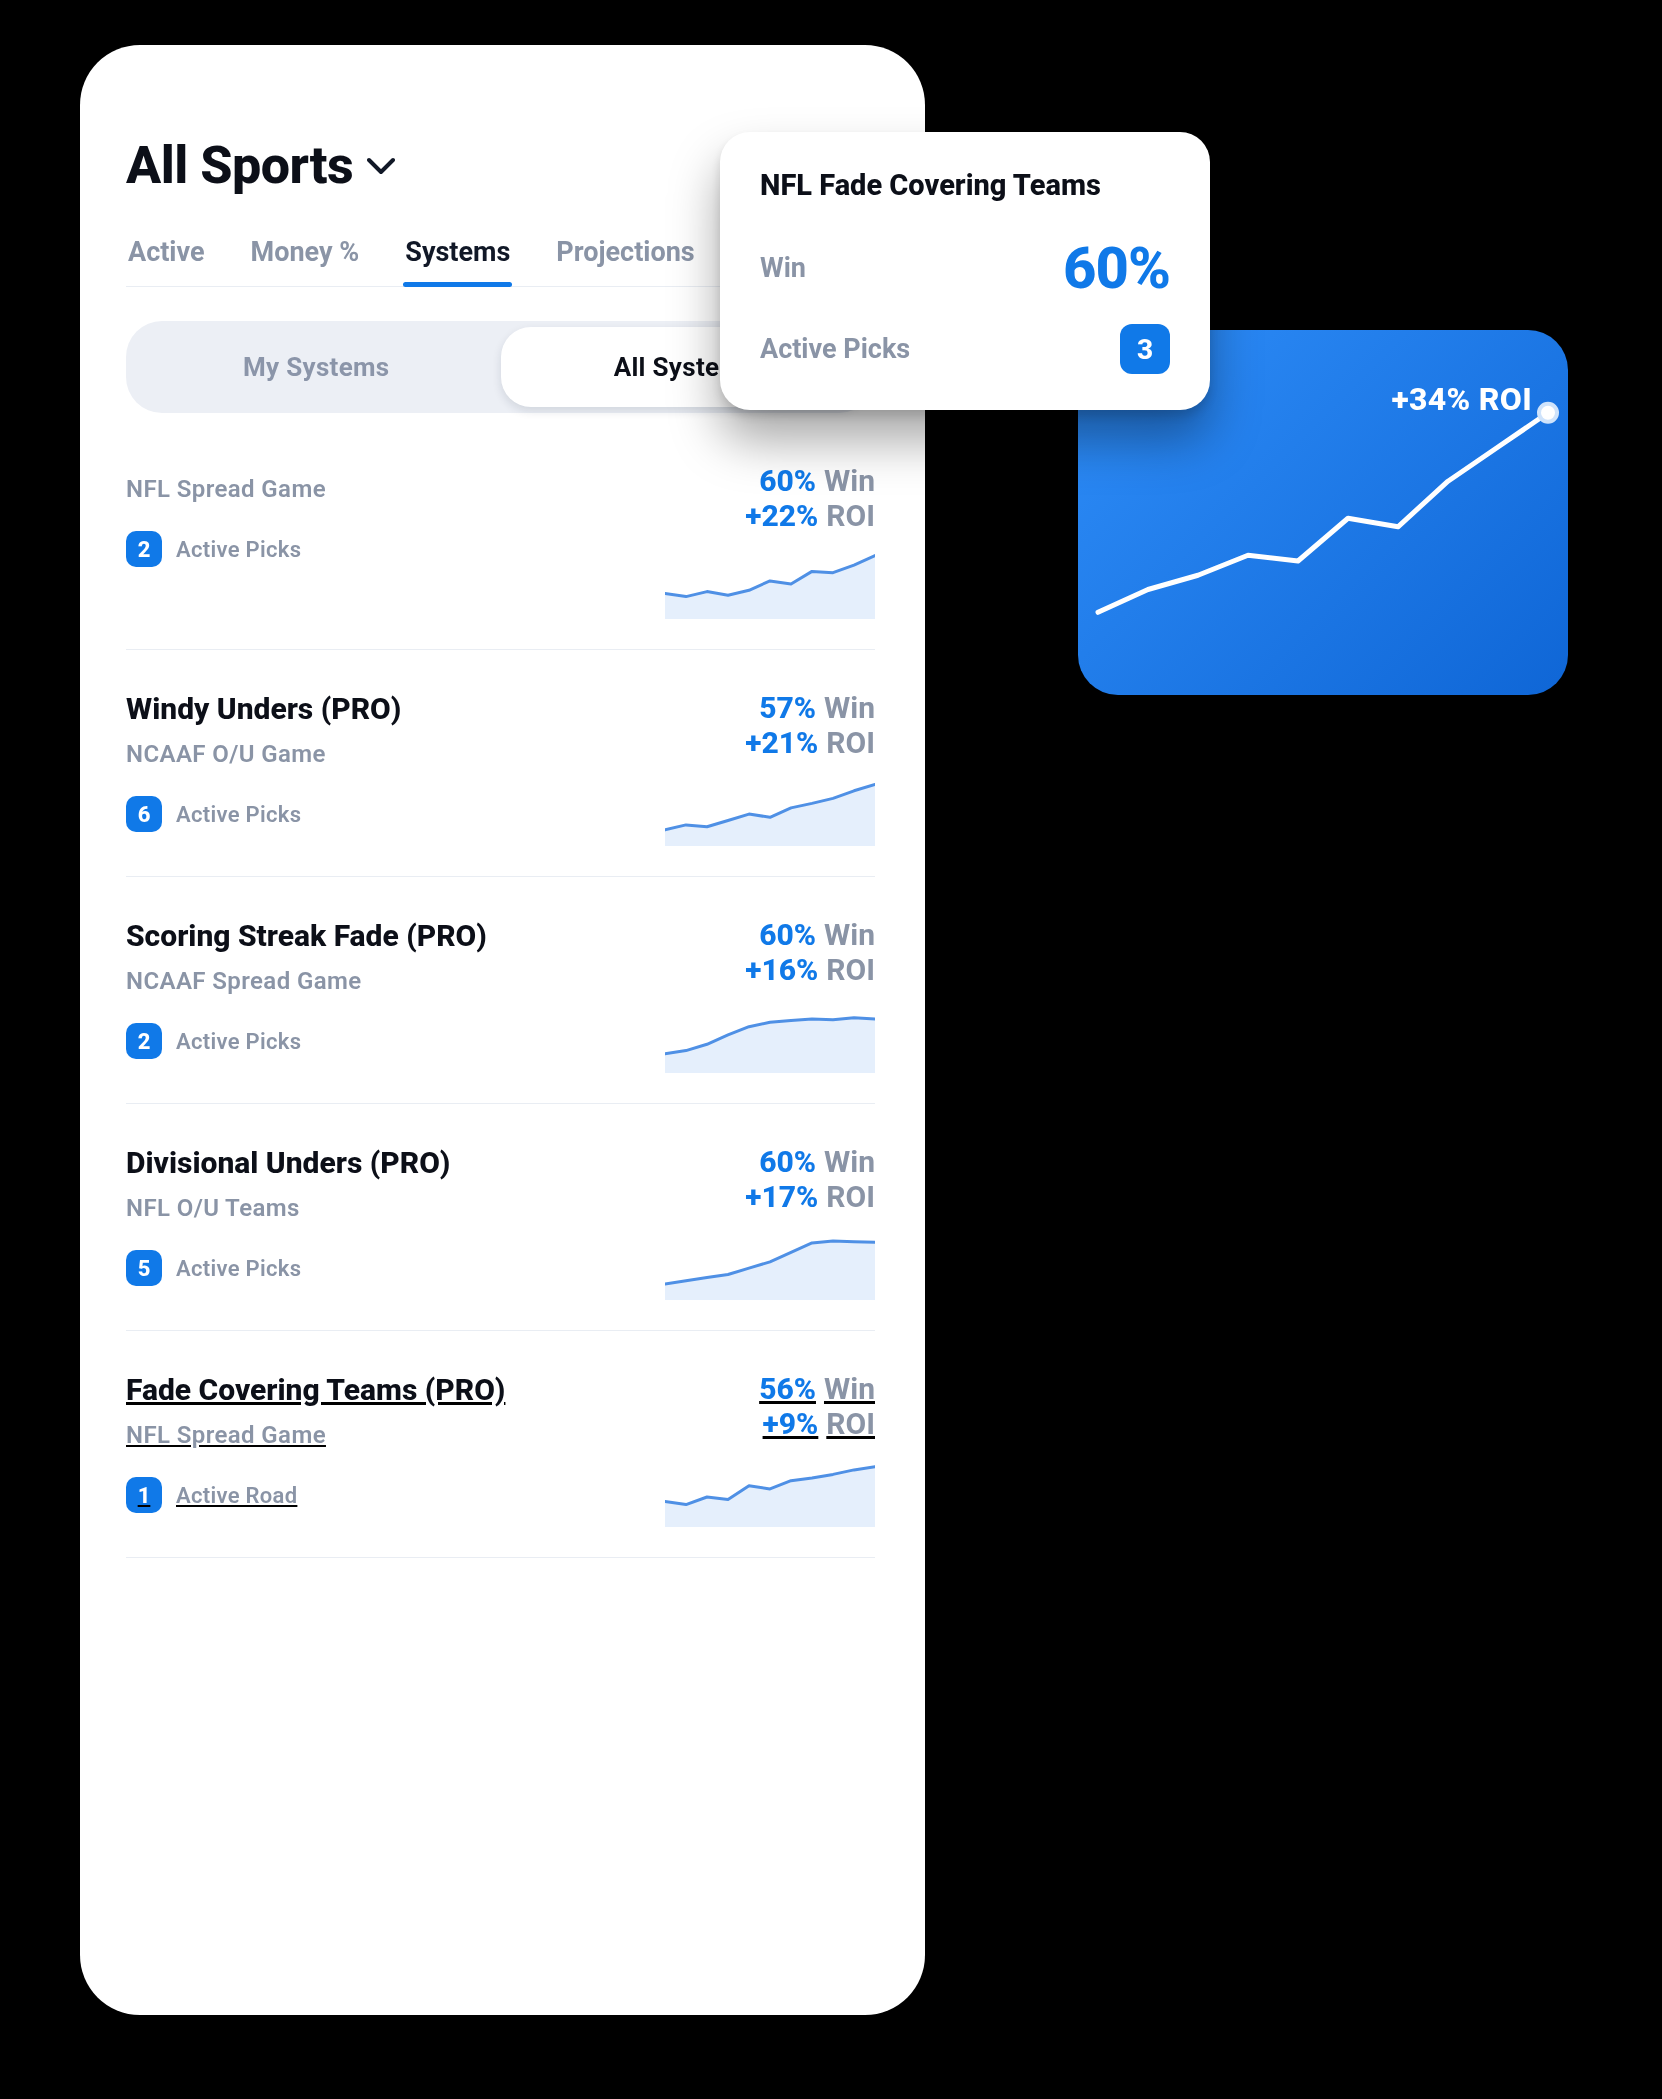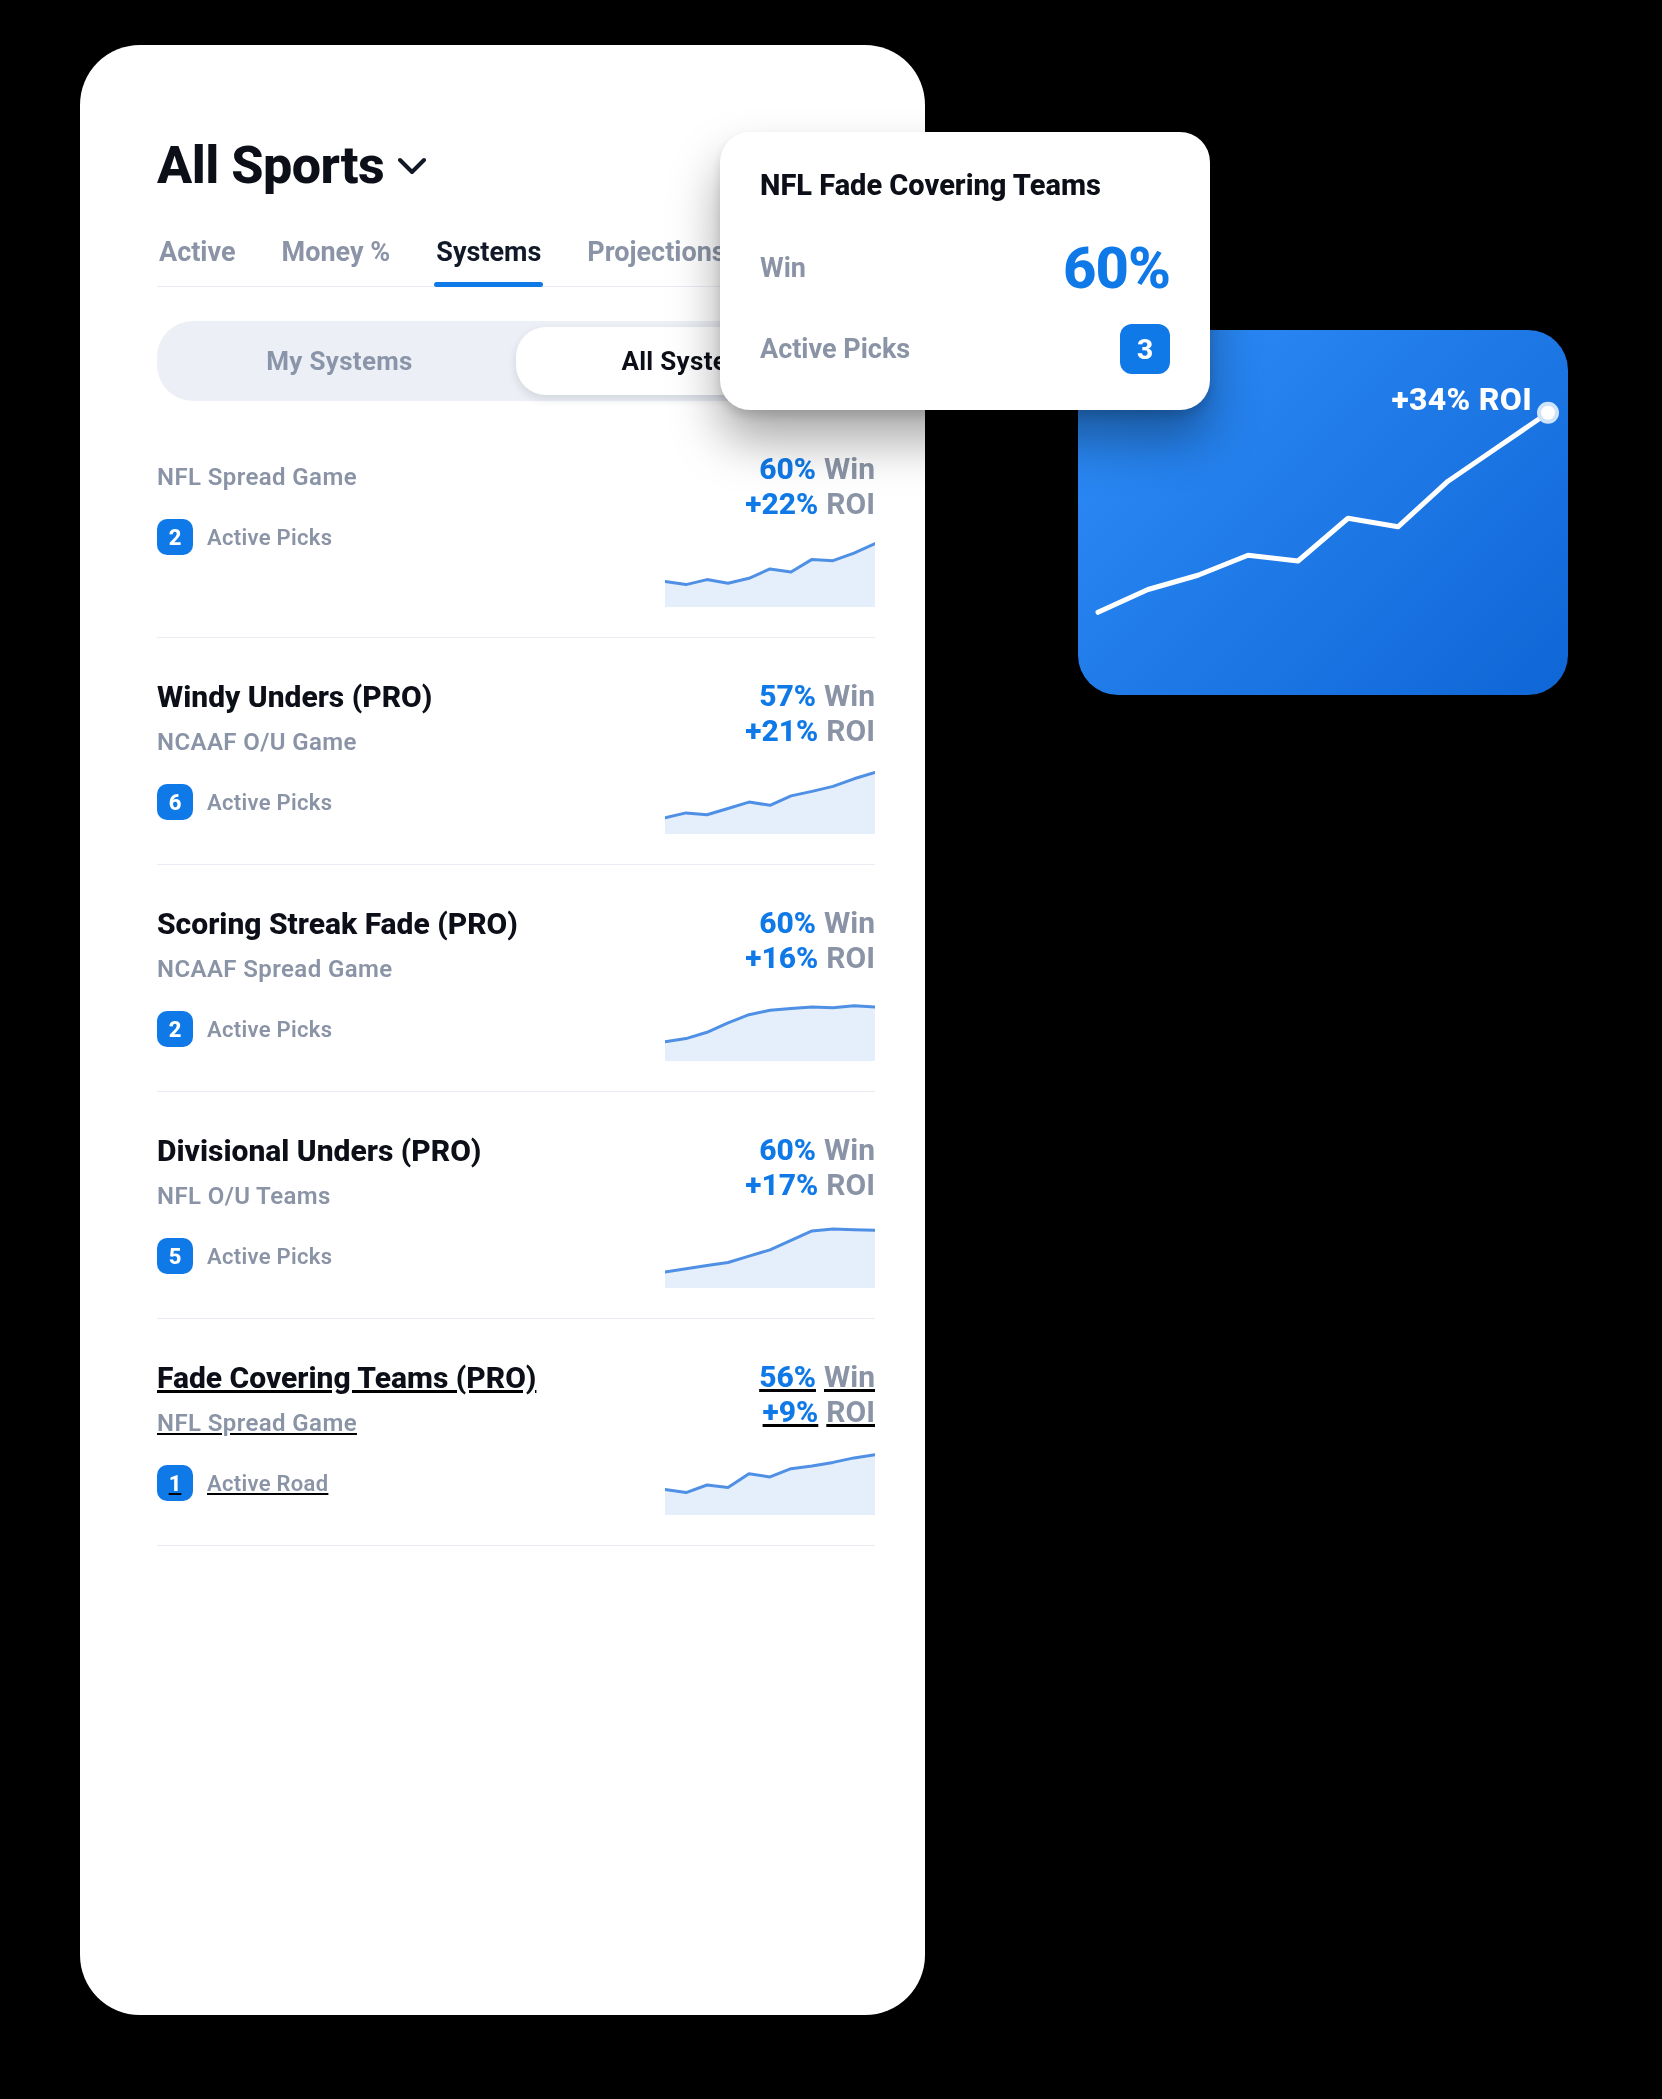--- a/index.html
+++ b/index.html
@@ -30,21 +30,21 @@
   .phone{
     position:absolute;
     left:80px; top:45px;
     width:845px; height:1970px;
     background:var(--card);
     border-radius:60px;
     box-shadow:var(--shadow);
     overflow:hidden;
   }
   .phone-inner{
-    padding:90px 50px 0 77px;
+    padding:90px 50px 0 46px;
   }
   .title-row{
     display:flex;align-items:center;gap:14px;
   }
   .title{
     font-size:52px;
     font-weight:800;
     letter-spacing:-0.5px;
     color:#0c0f18;
   }
@@ -67,21 +67,21 @@
   .tab.active{color:#111827;}
   .tab.active::after{
     content:"";position:absolute;left:0;right:0;bottom:-1px;height:5px;background:var(--blue);border-radius:3px;
   }
   .tab.cut{max-width:170px;overflow:hidden;}
 
   .seg{
     margin-top:34px;
     background:var(--toggle);
     border-radius:36px;
-    height:80px;
+    height:92px;
     display:flex;align-items:center;
     padding:6px;
     position:relative;
   }
   .seg .opt{
     flex:1;text-align:center;
     font-size:26px;font-weight:700;color:#8b95a9;
     z-index:2;
     line-height:60px;
     cursor:pointer;

